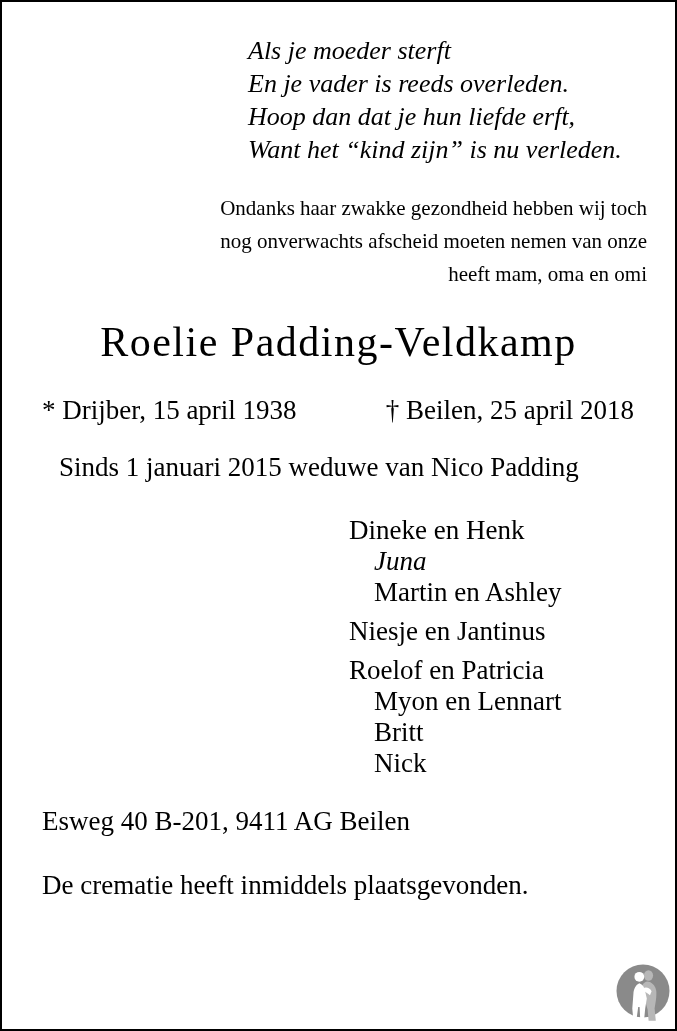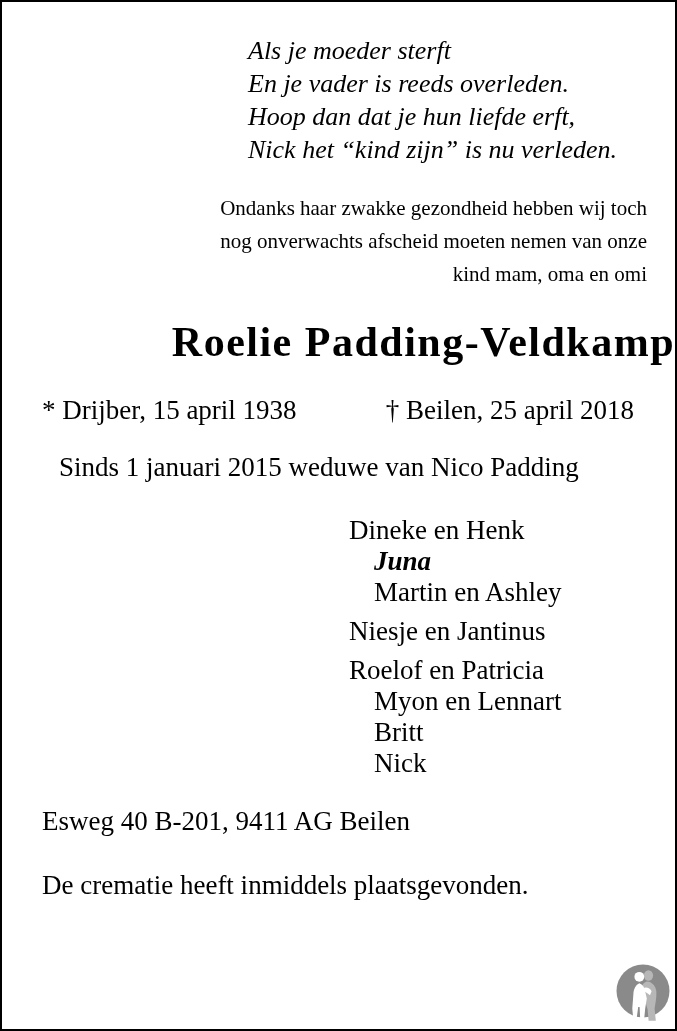--- a/index.html
+++ b/index.html
@@ -22,24 +22,24 @@
   .poem-line { white-space:nowrap;font-family:Liberation Serif, serif; }
   .intro {
     margin:26px 28px 0 40px;
     font-size:21px;
     line-height:33px;
     text-align:right;
   }
   .intro-line { white-space:nowrap; }
   .name {
     margin:28px 0 0 0;
-    text-align:right;
+    text-align:center;
     font-size:42px;
     line-height:46px;
-    font-weight:bold;
+    font-weight:normal;
     letter-spacing:1.5px;
     white-space:nowrap;
   }
   .dates {
     display:flex;
     justify-content:space-between;
     margin:30px 41px 0 40px;
     font-size:27px;
     line-height:31px;
   }
@@ -49,21 +49,21 @@
     line-height:31px;
   }
   .family {
     margin:32px 0 0 347px;
     font-size:27px;
   }
   .family-group { margin:8px 0 8px 0; }
   .family-head { line-height:31px; }
   .family-members { margin:0; padding:0 0 0 25px; list-style:none; }
   .family-members li { line-height:31px; }
-  .family-members li.italic { font-style:italic;font-weight:bold; }
+  .family-members li.italic { font-style:italic; }
   .address {
     margin:27px 0 12px 40px;
     font-size:27px;
     line-height:31px;
   }
   .closing {
     margin:33px 0 0 40px;
     font-size:27px;
     line-height:31px;
   }
@@ -73,27 +73,27 @@
     width:54px; height:57px;
   }
 </style>
 </head>
 <body>
 
 <div class="poem">
   <div class="poem-line">Als je moeder sterft</div>
   <div class="poem-line">En je vader is reeds overleden.</div>
   <div class="poem-line">Hoop dan dat je hun liefde erft,</div>
-  <div class="poem-line">Nick het “kind zijn” is nu verleden.</div>
+  <div class="poem-line">Want het “kind zijn” is nu verleden.</div>
 </div>
 
 <div class="intro">
   <div class="intro-line">Ondanks haar zwakke gezondheid hebben wij toch</div>
   <div class="intro-line">nog onverwachts afscheid moeten nemen van onze</div>
-  <div class="intro-line">kind mam, oma en omi</div>
+  <div class="intro-line">heeft mam, oma en omi</div>
 </div>
 
 <div class="name">Roelie Padding-Veldkamp</div>
 
 <div class="dates">
   <span>* Drijber, 15 april 1938</span>
   <span>† Beilen, 25 april 2018</span>
 </div>
 
 <div class="widow">Sinds 1 januari 2015 weduwe van Nico Padding</div>

